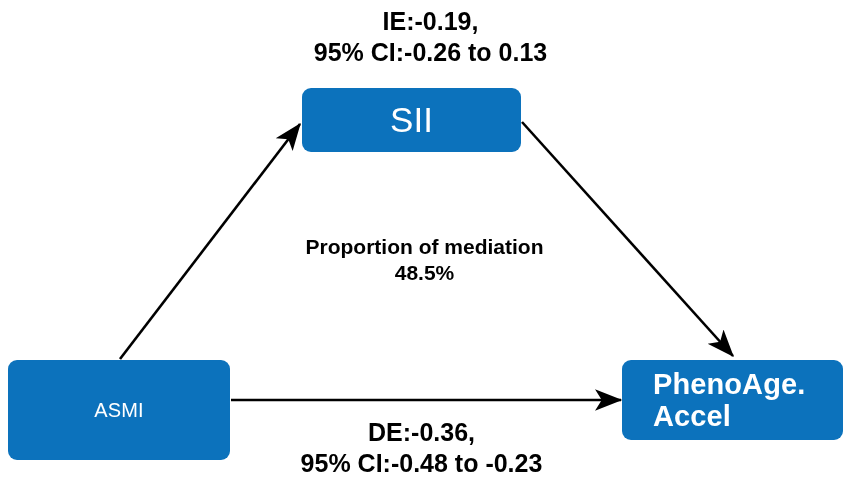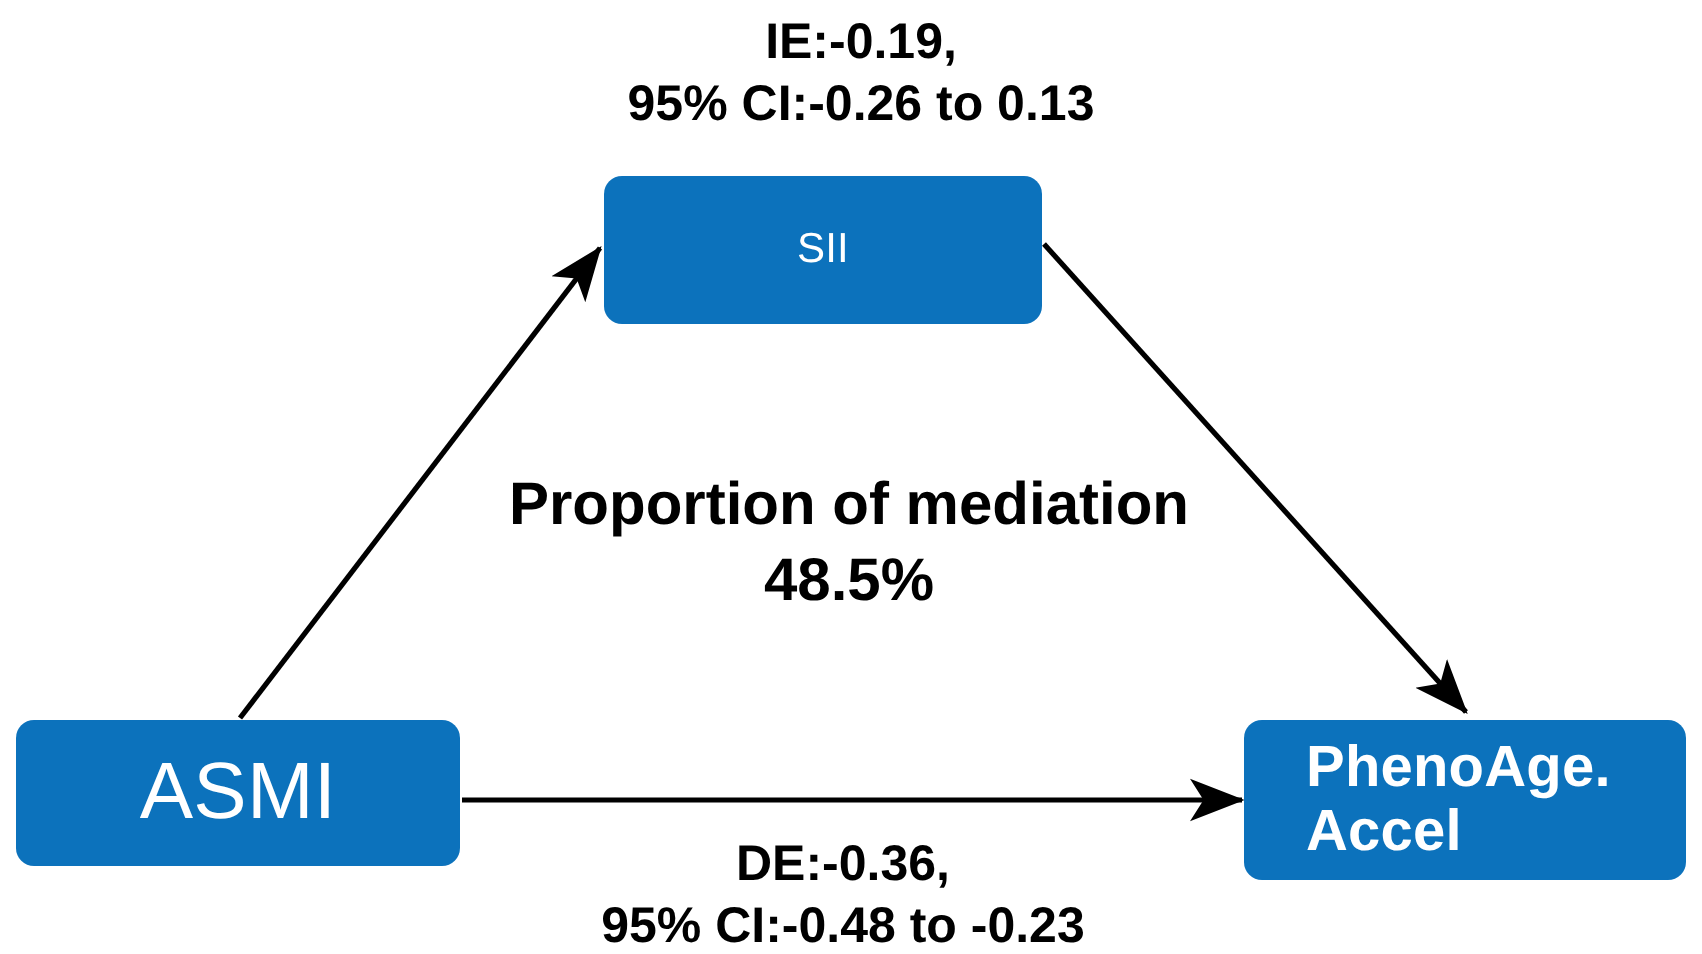--- a/index.html
+++ b/index.html
@@ -43,29 +43,29 @@
   }
   .node-box.left-label {
     justify-content: flex-start;
     text-align: left;
     font-weight: bold;
   }
   #node-sii {
     left: 302px;
     top: 88px;
     width: 219px;
-    height: 74px;
-    font-size: 21px;
+    height: 64px;
+    font-size: 35px;
   }
   #node-asmi {
     left: 8px;
     top: 360px;
     width: 222px;
-    height: 73px;
-    font-size: 40px;
+    height: 100px;
+    font-size: 20px;
   }
   #node-phenoage {
     left: 622px;
     top: 360px;
     width: 221px;
     height: 80px;
     font-size: 29px;
     padding-left: 31px;
   }
   .annotation {
@@ -83,21 +83,21 @@
     left: 0;
     top: 6px;
     width: 851px;
     font-size: 25px;
     transform: translateX(5px);
   }
   #annotation-mediation {
     left: 0;
     top: 234px;
     width: 851px;
-    font-size: 30px;
+    font-size: 21px;
     transform: translateX(-1px);
   }
   #annotation-direct {
     left: 0;
     top: 417px;
     width: 851px;
     font-size: 25px;
     transform: translateX(-4px);
   }
 </style>

